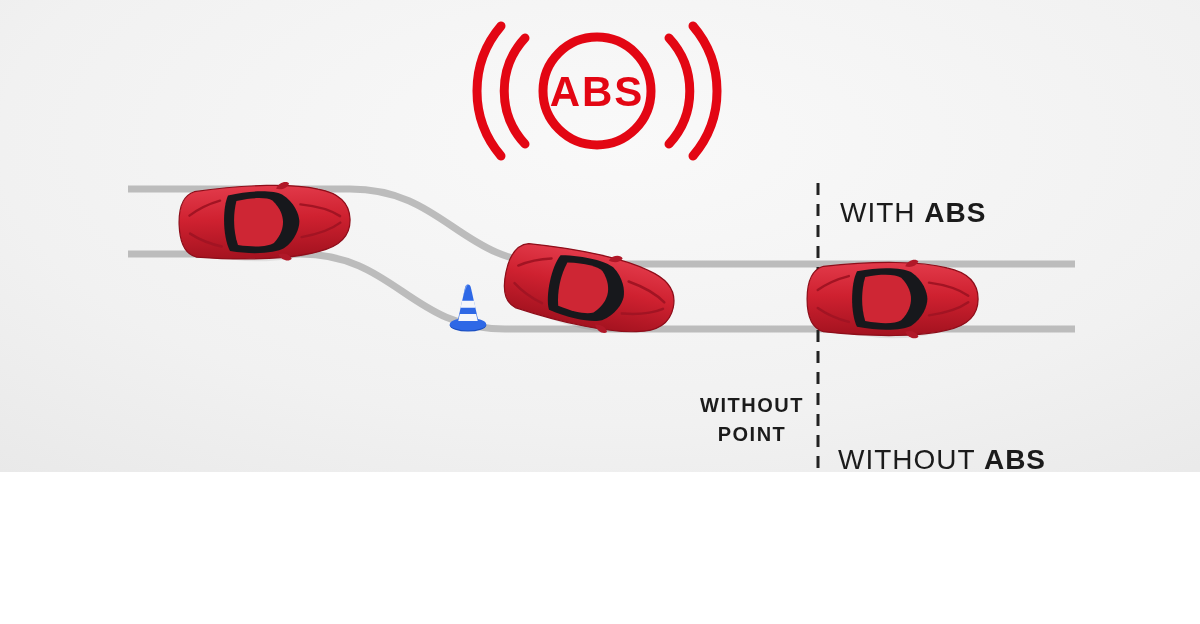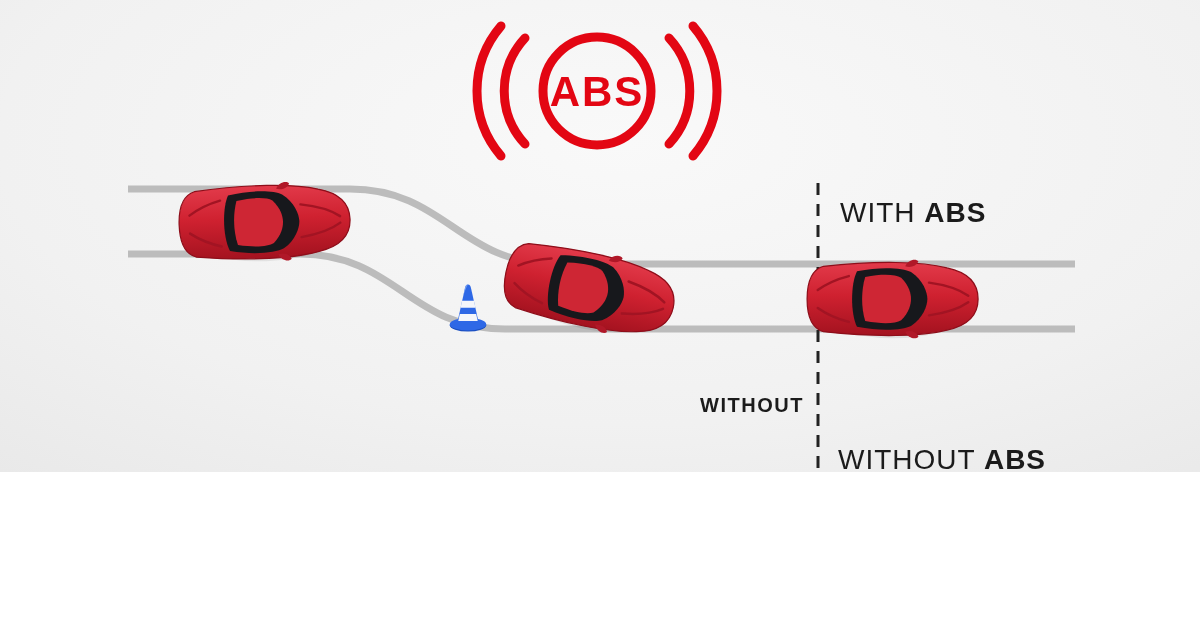--- a/index.html
+++ b/index.html
@@ -91,17 +91,18 @@
       <path d="M212,22 A78 78 0 0 1 212,128"></path>
       <path d="M236,10 A100 100 0 0 1 236,140"></path>
     </g>
     <text x="140" y="75" dy="15" text-anchor="middle" font-size="42" letter-spacing="2" fill="#e30613">ABS</text>
   </svg>
 
   <div class="big-label" style="left:840px;top:197px;"><span>WITH </span><b>ABS</b></div>
 
   <div class="braking-label">
     <div>WITHOUT</div>
+    <div>POINT</div>
   </div>
 
   <div class="big-label" style="left:838px;top:444px;"><span>WITHOUT </span><b>ABS</b></div>
 
 </div>
 
 </body></html>

